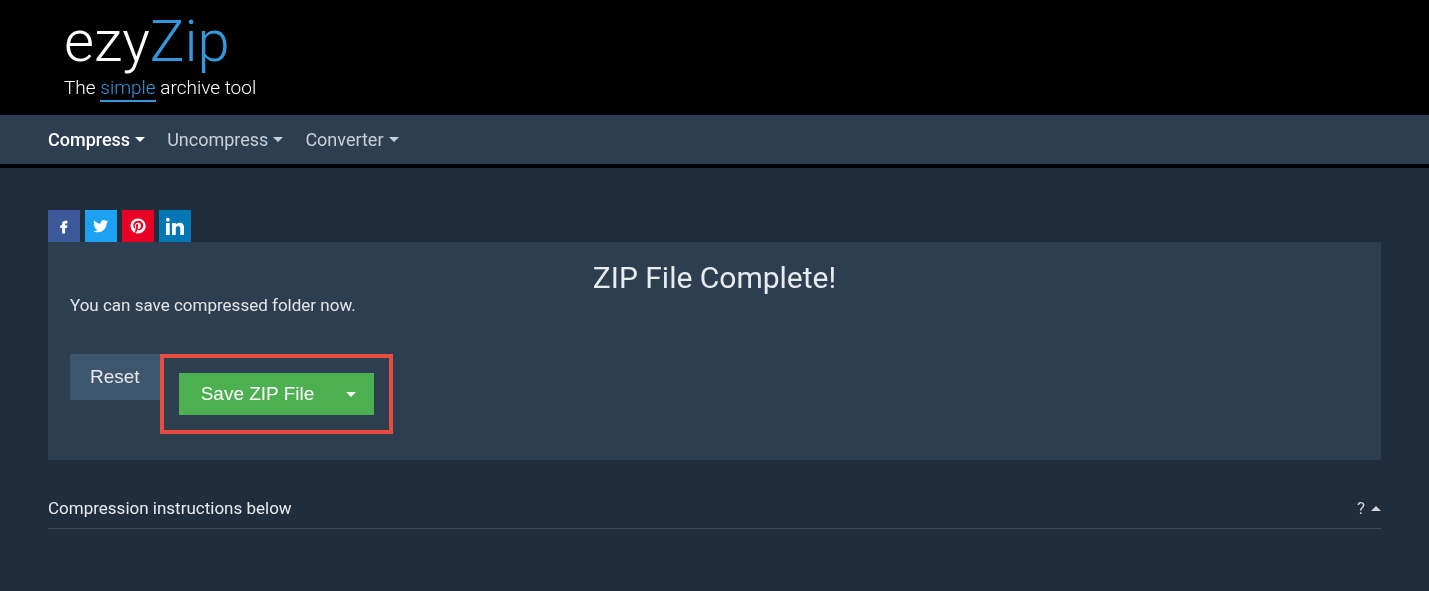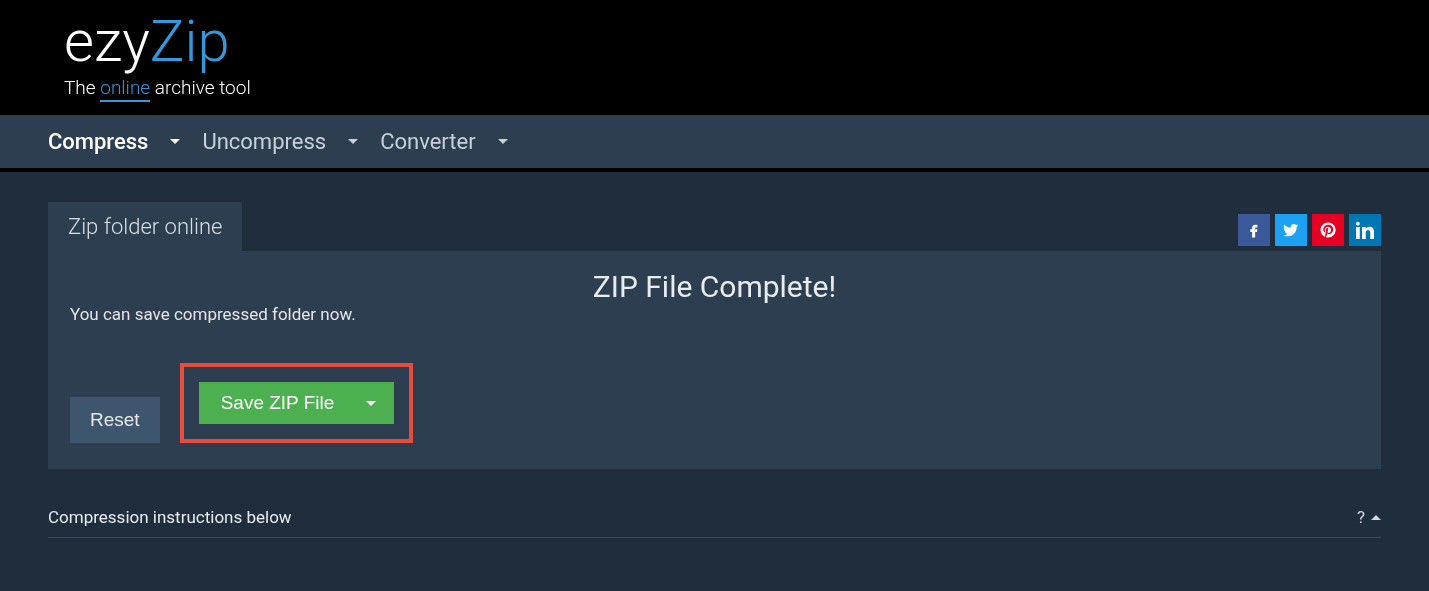--- a/index.html
+++ b/index.html
@@ -55,24 +55,24 @@
       background-color: #2c3e50;
       padding: 10px 48px;
       display: flex;
       gap: 22px;
       border-top: 2px solid #000;
       border-bottom: 4px solid #000;
     }
     
     .nav-item {
       color: #c8d0d8;
-      font-size: 22px;
-      display: flex;
-      align-items: center;
-      gap: 22px;
+      font-size: 18px;
+      display: flex;
+      align-items: center;
+      gap: 5px;
       cursor: pointer;
       padding: 4px 0;
     }
     
     .nav-item.active {
       color: #fff;
       font-weight: 500;
     }
     
     .caret-down {
@@ -151,22 +151,21 @@
     }
     
     .panel-subtext {
       font-size: 17px;
       color: #e5e5e5;
       margin-bottom: 39px;
     }
     
     .button-row {
       display: flex;
-      gap: 20px;
-      align-items: flex-end;
+      align-items: flex-start;
     }
     
     .btn-reset {
       background-color: #3d566e;
       color: #e8e8e8;
       border: none;
       padding: 12px 20px;
       font-size: 19px;
       cursor: pointer;
       font-weight: 300;
@@ -226,44 +225,41 @@
   </style>
 </head>
 <body>
 
 <div class="header">
   <div class="logo">
     <span class="logo-ezy">ezy</span>
       <span class="logo-zip">Zip</span>
   </div>
   <div class="tagline">
-    <span>The </span><span class="tagline-simple">online</span><span> archive tool</span>
+    <span>The </span><span class="tagline-simple">simple</span><span> archive tool</span>
   </div>
 </div>
 
 <div class="navbar">
   <div class="nav-item active">
     <span>Compress</span>
     <span class="caret-down"></span>
   </div>
   <div class="nav-item">
     <span>Uncompress</span>
     <span class="caret-down"></span>
   </div>
   <div class="nav-item">
     <span>Converter</span>
     <span class="caret-down"></span>
   </div>
 </div>
 
 <div class="main-content">
   <div class="top-row">
-    <div class="tab">
-      <span>Zip folder online</span>
-    </div>
     <div class="social-icons">
       <div class="social-icon fb">
         <svg class="social-svg" viewBox="0 0 24 24">
             <path d="M13.5 8.5h3V5h-3c-2.2 0-4 1.8-4 4v2H7v3.5h2.5V22h4v-7.5H16l.5-3.5h-3V9c0-.3.2-.5.5-.5z"></path>
           </svg>
       </div>
       <div class="social-icon tw">
         <svg class="social-svg" viewBox="0 0 24 24">
             <path d="M22 5.9c-.7.3-1.5.5-2.4.6.9-.5 1.5-1.3 1.8-2.3-.8.5-1.7.8-2.6 1-.8-.8-1.9-1.3-3.1-1.3-2.3 0-4.2 1.9-4.2 4.2 0 .3 0 .7.1 1-3.5-.2-6.6-1.8-8.7-4.4-.4.6-.6 1.3-.6 2.1 0 1.5.7 2.7 1.9 3.5-.7 0-1.3-.2-1.9-.5v.1c0 2 1.4 3.7 3.4 4.1-.4.1-.7.1-1.1.1-.3 0-.5 0-.8-.1.5 1.7 2.1 2.9 3.9 2.9-1.4 1.1-3.2 1.8-5.2 1.8-.3 0-.7 0-1-.1 1.8 1.2 4 1.8 6.3 1.8 7.5 0 11.7-6.3 11.7-11.7v-.5c.8-.6 1.5-1.3 2-2.1z"></path>
           </svg>

